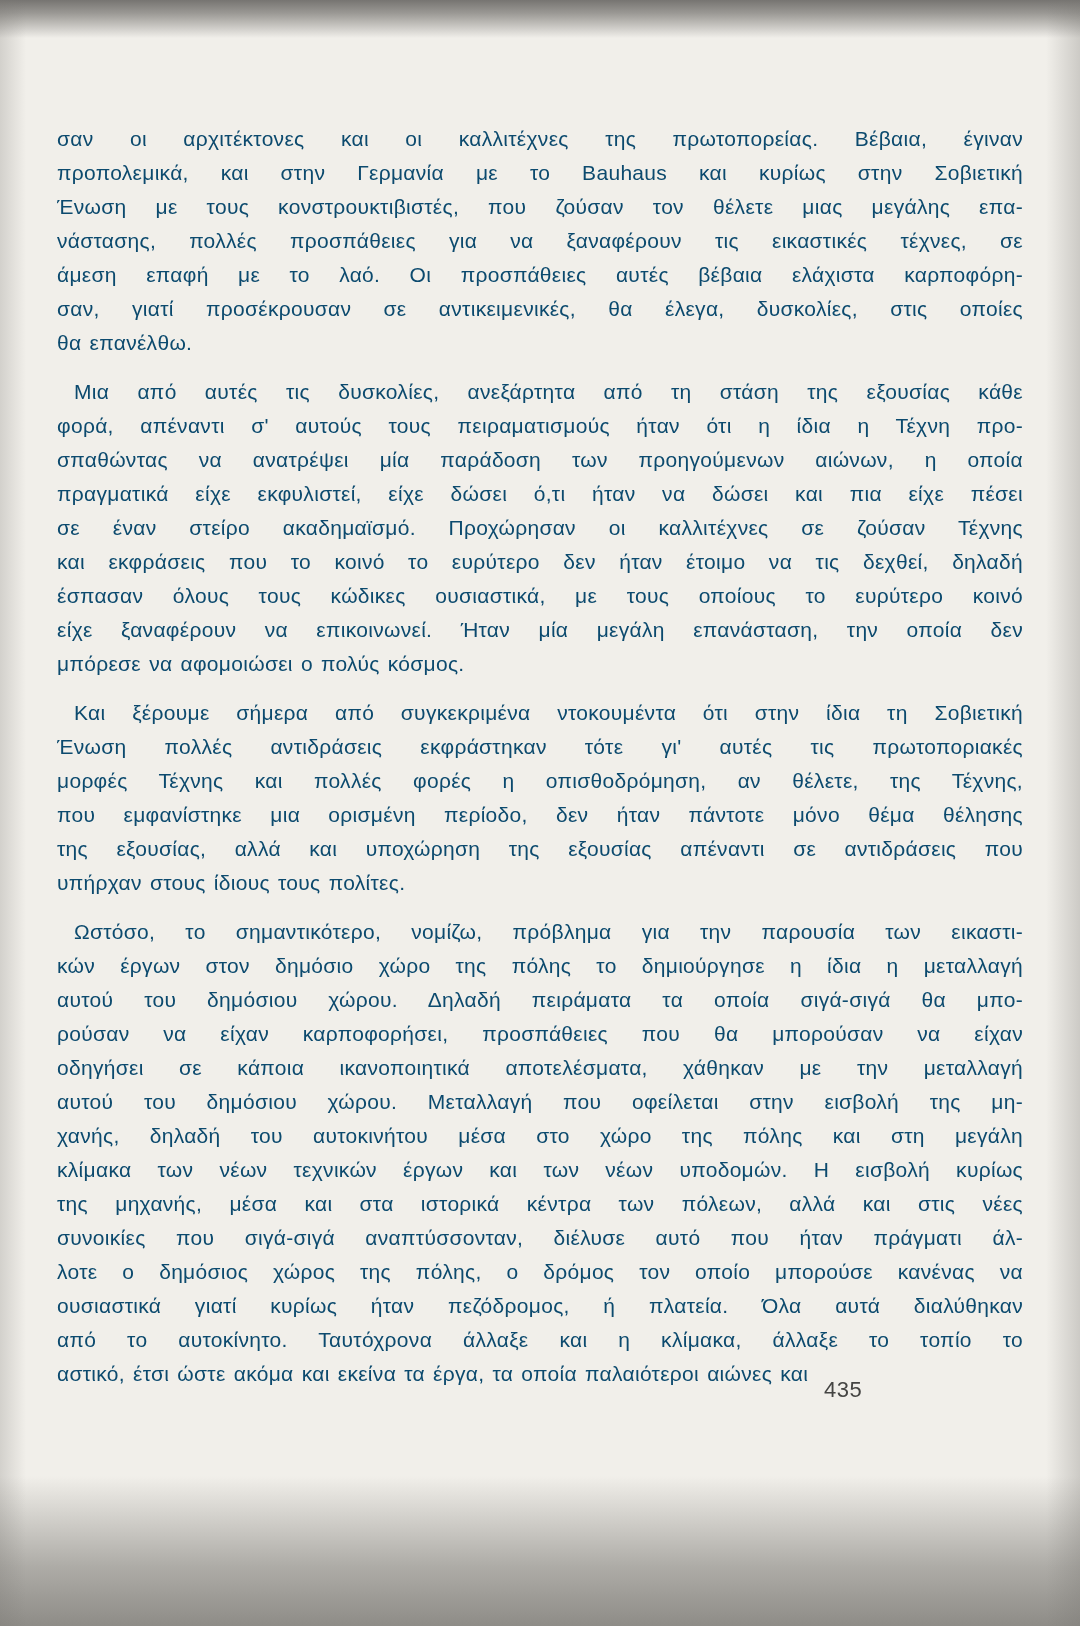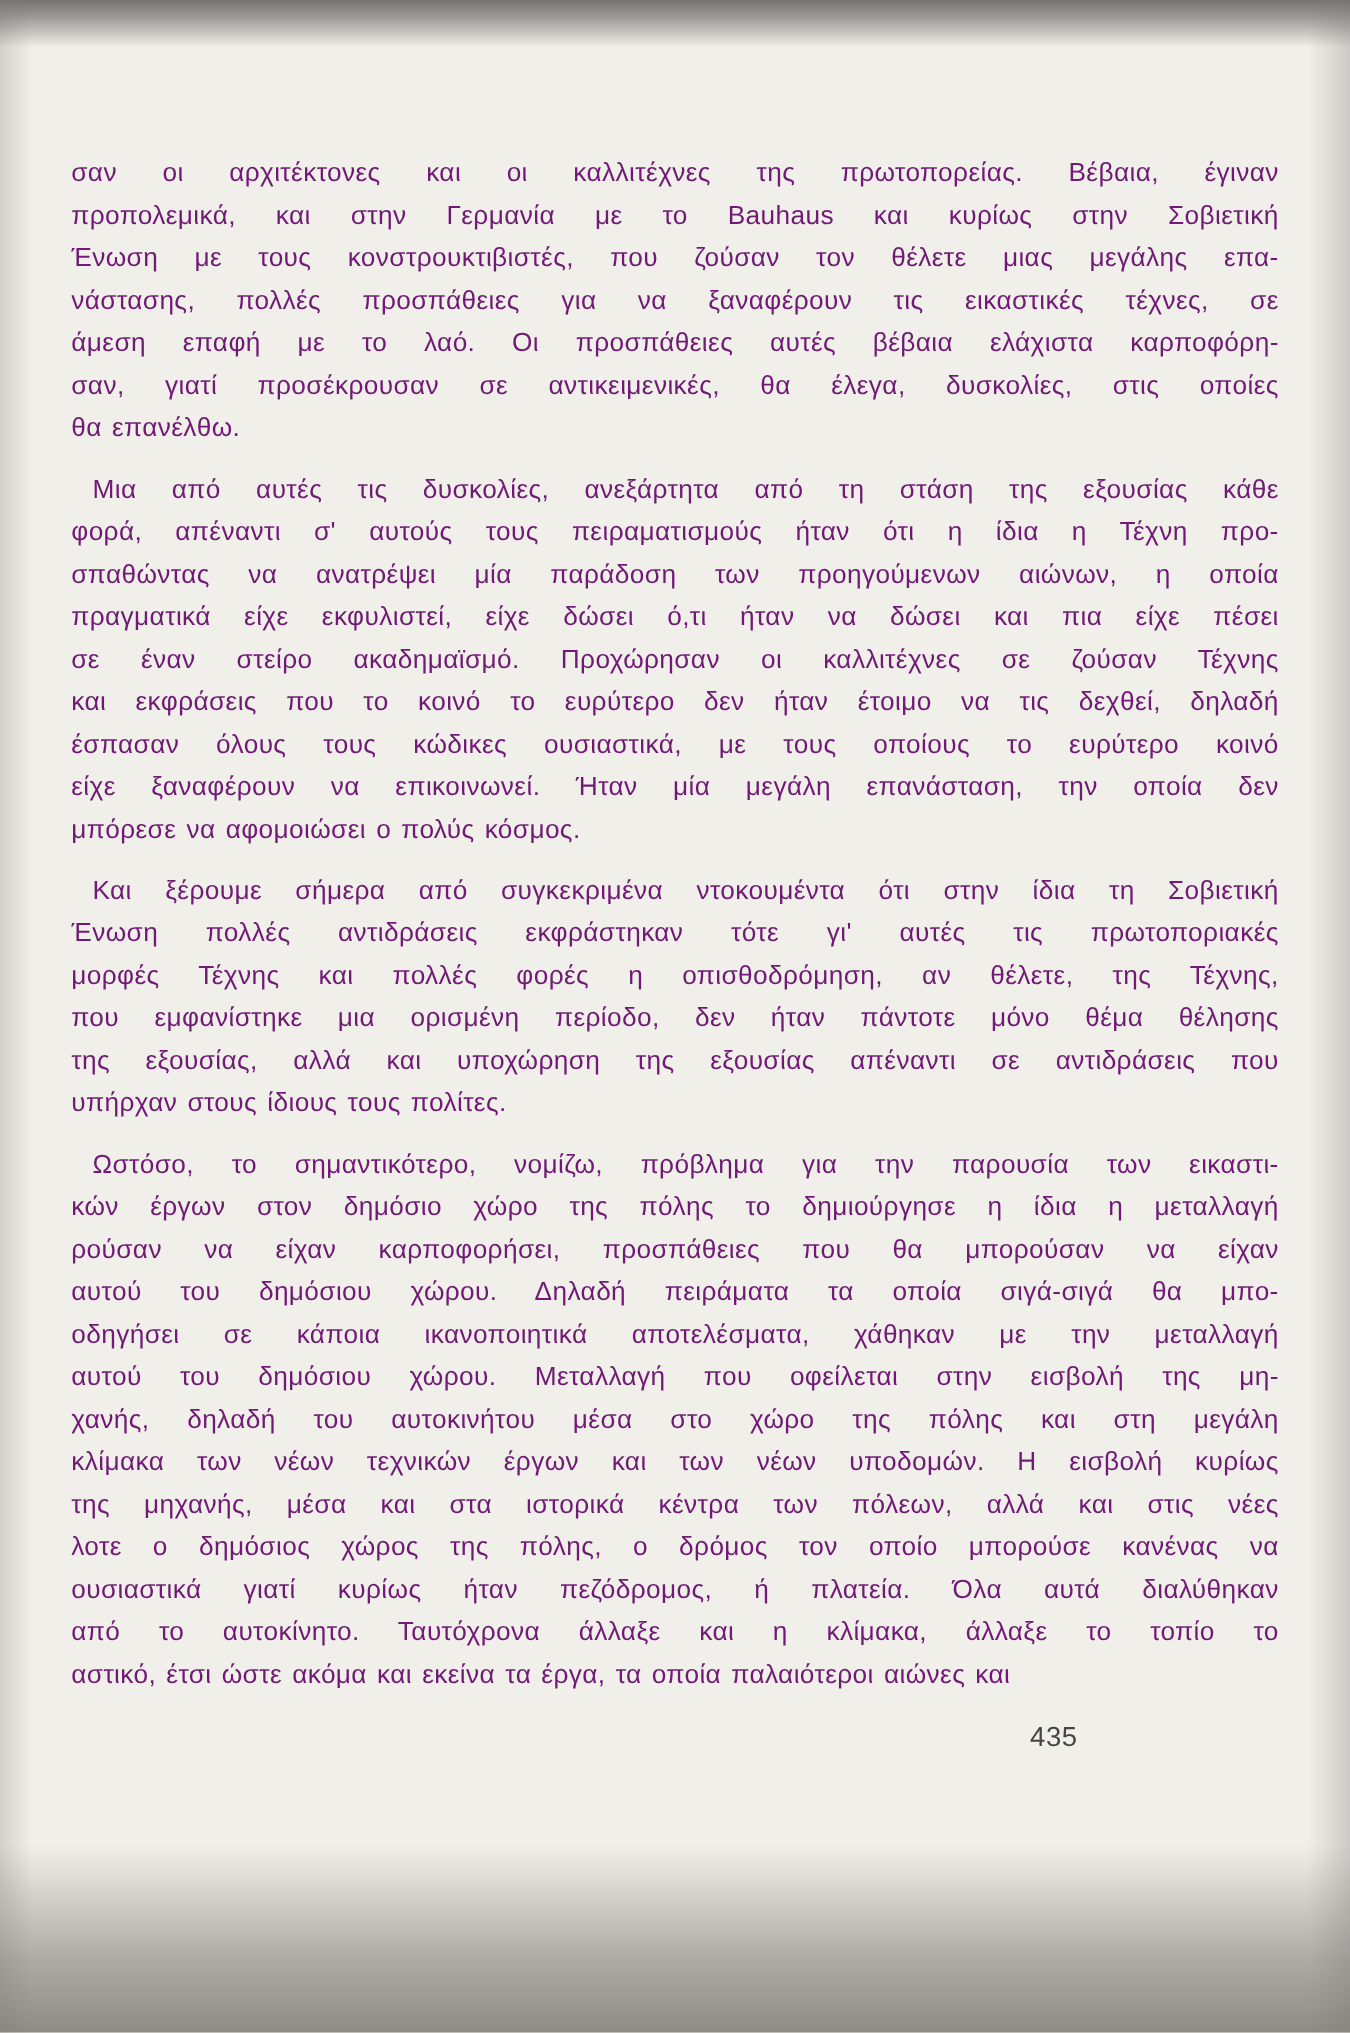--- a/index.html
+++ b/index.html
@@ -45,21 +45,21 @@
     height: 100%;
     width: 34px;
     background: linear-gradient(270deg, rgba(120,118,114,0.30) 0%, rgba(241,239,234,0) 100%);
   }
   
   .text-block {
     position: absolute;
     left: 57px;
     top: 122px;
     width: 966px;
-    color: #701a75;
+    color: #0c4a6e;
     font-size: 21px;
     line-height: 34px;
     letter-spacing: 0.3px;
     word-spacing: 2px;
     z-index: 2;
   }
   .paragraph {
     margin: 0 0 15px 0;
   }
   .text-line {
@@ -118,27 +118,28 @@
       <div class="text-line first-indent">Και ξέρουμε σήμερα από συγκεκριμένα ντοκουμέντα ότι στην ίδια τη Σοβιετική</div>
       <div class="text-line">Ένωση πολλές αντιδράσεις εκφράστηκαν τότε γι' αυτές τις πρωτοποριακές</div>
       <div class="text-line">μορφές Τέχνης και πολλές φορές η οπισθοδρόμηση, αν θέλετε, της Τέχνης,</div>
       <div class="text-line">που εμφανίστηκε μια ορισμένη περίοδο, δεν ήταν πάντοτε μόνο θέμα θέλησης</div>
       <div class="text-line">της εξουσίας, αλλά και υποχώρηση της εξουσίας απέναντι σε αντιδράσεις που</div>
       <div class="text-line last">υπήρχαν στους ίδιους τους πολίτες.</div>
     </div>
     <div class="paragraph">
       <div class="text-line first-indent">Ωστόσο, το σημαντικότερο, νομίζω, πρόβλημα για την παρουσία των εικαστι-</div>
       <div class="text-line">κών έργων στον δημόσιο χώρο της πόλης το δημιούργησε η ίδια η μεταλλαγή</div>
+      <div class="text-line">αυτού του δημόσιου χώρου. Δηλαδή πειράματα τα οποία σιγά-σιγά θα μπο-</div>
       <div class="text-line">ρούσαν να είχαν καρποφορήσει, προσπάθειες που θα μπορούσαν να είχαν</div>
-      <div class="text-line">αυτού του δημόσιου χώρου. Δηλαδή πειράματα τα οποία σιγά-σιγά θα μπο-</div>
       <div class="text-line">οδηγήσει σε κάποια ικανοποιητικά αποτελέσματα, χάθηκαν με την μεταλλαγή</div>
       <div class="text-line">αυτού του δημόσιου χώρου. Μεταλλαγή που οφείλεται στην εισβολή της μη-</div>
       <div class="text-line">χανής, δηλαδή του αυτοκινήτου μέσα στο χώρο της πόλης και στη μεγάλη</div>
       <div class="text-line">κλίμακα των νέων τεχνικών έργων και των νέων υποδομών. Η εισβολή κυρίως</div>
       <div class="text-line">της μηχανής, μέσα και στα ιστορικά κέντρα των πόλεων, αλλά και στις νέες</div>
+      <div class="text-line">συνοικίες που σιγά-σιγά αναπτύσσονταν, διέλυσε αυτό που ήταν πράγματι άλ-</div>
       <div class="text-line">λοτε ο δημόσιος χώρος της πόλης, ο δρόμος τον οποίο μπορούσε κανένας να</div>
       <div class="text-line">ουσιαστικά γιατί κυρίως ήταν πεζόδρομος, ή πλατεία. Όλα αυτά διαλύθηκαν</div>
       <div class="text-line">από το αυτοκίνητο. Ταυτόχρονα άλλαξε και η κλίμακα, άλλαξε το τοπίο το</div>
       <div class="text-line last">αστικό, έτσι ώστε ακόμα και εκείνα τα έργα, τα οποία παλαιότεροι αιώνες και</div>
     </div>
   </div>
 
 <div class="page-number">435</div>
 
 </body></html>

